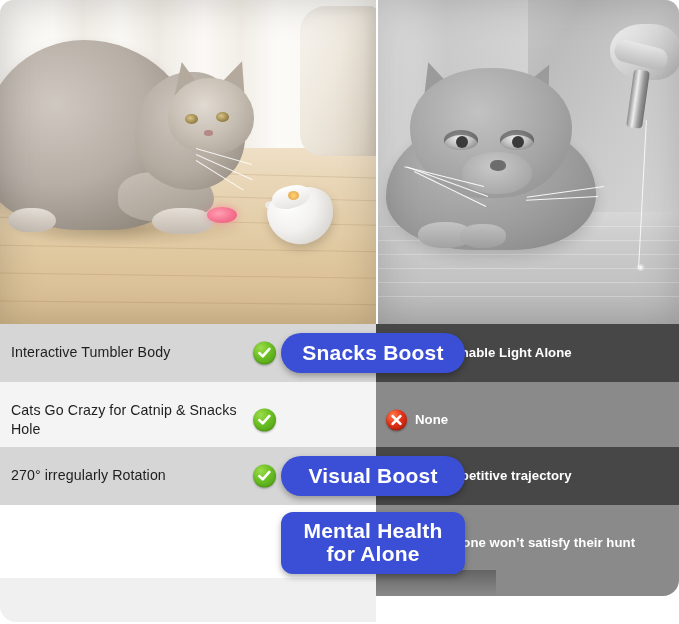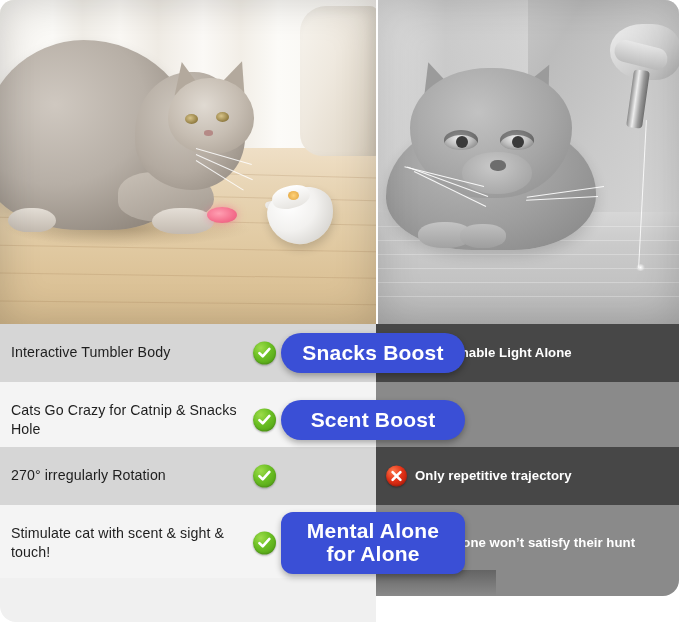--- a/index.html
+++ b/index.html
@@ -255,61 +255,53 @@
         </div>
       </div>
       <div class="cell-right">
         <div class="x-badge">
           <svg width="13" height="13" viewBox="0 0 13 13" aria-hidden="true">
             <path d="M2.6 2.6 L10.4 10.4 M10.4 2.6 L2.6 10.4" stroke="#ffffff" stroke-width="2.6" stroke-linecap="round"></path>
           </svg>
         </div>
         <div class="con-text">None</div>
       </div>
-      <div class="pill">Scent Boost</div>
     </div>
 
     <div class="row odd" style="top:123px;height:58px;">
       <div class="cell-left">
         <div class="feat-text">270° irregularly Rotation</div>
         <div class="check-badge">
           <svg width="15" height="15" viewBox="0 0 15 15" aria-hidden="true">
             <path d="M2.4 7.6 L5.7 10.8 L12.4 3.4" stroke="#ffffff" stroke-width="2.6" fill="none" stroke-linecap="round" stroke-linejoin="round"></path>
           </svg>
         </div>
       </div>
       <div class="cell-right">
         <div class="x-badge">
           <svg width="13" height="13" viewBox="0 0 13 13" aria-hidden="true">
             <path d="M2.6 2.6 L10.4 10.4 M10.4 2.6 L2.6 10.4" stroke="#ffffff" stroke-width="2.6" stroke-linecap="round"></path>
           </svg>
         </div>
         <div class="con-text">Only repetitive trajectory</div>
       </div>
+      <div class="pill">Visual Boost</div>
     </div>
 
     <div class="row even" style="top:181px;height:75px;">
-      <div class="cell-left">
-        <div class="feat-text">Stimulate cat with scent &amp; sight &amp; touch!</div>
-        <div class="check-badge">
-          <svg width="15" height="15" viewBox="0 0 15 15" aria-hidden="true">
-            <path d="M2.4 7.6 L5.7 10.8 L12.4 3.4" stroke="#ffffff" stroke-width="2.6" fill="none" stroke-linecap="round" stroke-linejoin="round"></path>
-          </svg>
-        </div>
-      </div>
       <div class="cell-right">
         <div class="x-badge">
           <svg width="13" height="13" viewBox="0 0 13 13" aria-hidden="true">
             <path d="M2.6 2.6 L10.4 10.4 M10.4 2.6 L2.6 10.4" stroke="#ffffff" stroke-width="2.6" stroke-linecap="round"></path>
           </svg>
         </div>
         <div class="con-text">Light alone won’t satisfy their hunt</div>
       </div>
       <div class="pill tall">
-        <span class="l1">Mental Alone</span>
+        <span class="l1">Mental Health</span>
         <span class="l2">for Alone</span>
       </div>
     </div>
 
   </div>
 
   <div id="row4-rightcap"></div>
   <div id="pill-shadow-strip"></div>
   <div id="footer-left"></div>
 

